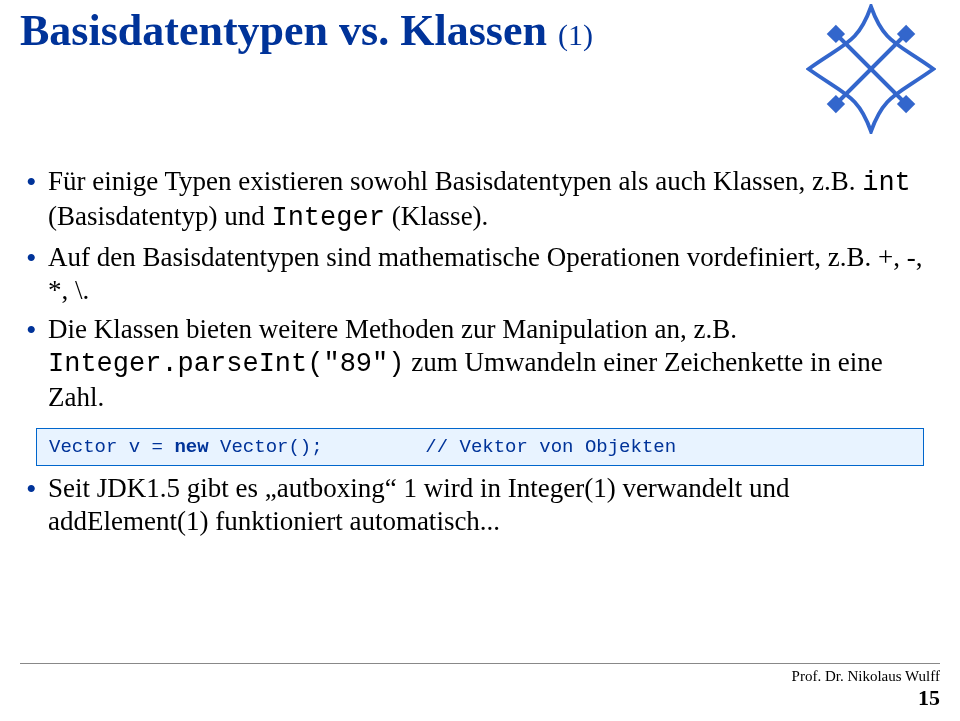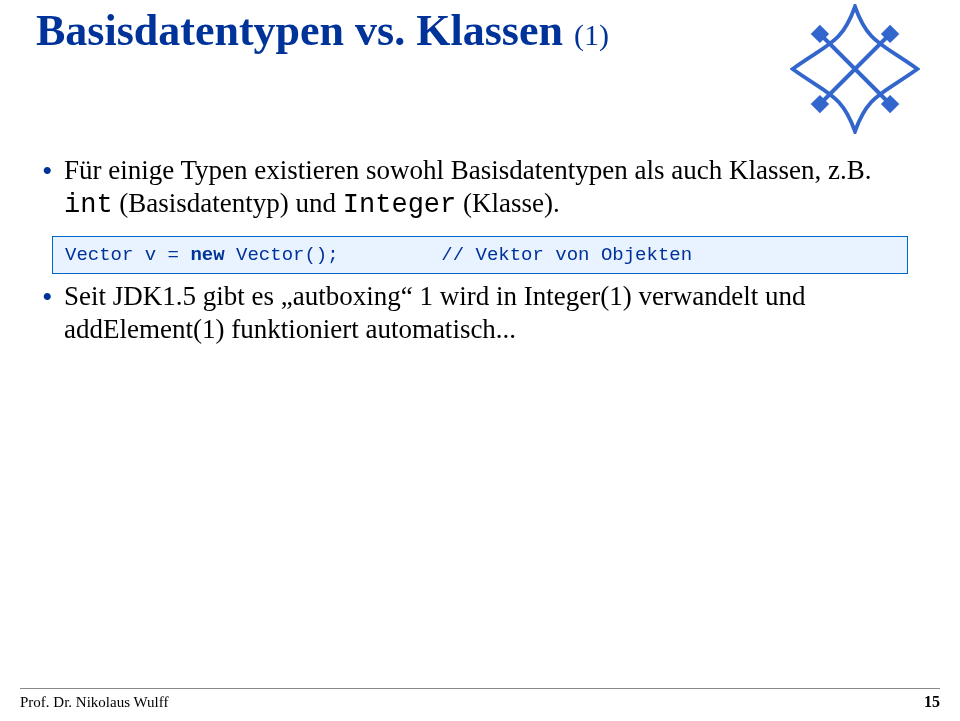--- a/index.html
+++ b/index.html
@@ -1,32 +1,32 @@
 <!DOCTYPE html>
 <html><head>
 <meta charset="utf-8">
 <style>
   * { box-sizing: border-box; margin: 0; padding: 0; }
   html, body { width: 960px; height: 721px; font-family: "Times New Roman", Times, serif; background: #fff; position: relative; overflow: hidden; }
-  .slide { width: 960px; height: 721px; position: relative; padding: 0 36px; }
+  .slide { width: 960px; height: 721px; position: relative; padding: 0 20px; }
   .title-row { display: flex; align-items: flex-start; justify-content: space-between; padding-top: 8px; }
   .title { color: #003399; font-size: 44px; font-weight: bold; line-height: 1.05; }
   .title .sub { font-size: 30px; font-weight: normal; }
   .logo { width: 130px; height: 130px; flex: 0 0 auto; margin-right: 4px; margin-top: -4px; }
-  .bullets { margin-top: 20px; padding-left: 28px; color: #000; font-size: 27px; line-height: 1.22; }
+  .bullets { margin-top: 31px; padding-left: 28px; color: #000; font-size: 27px; line-height: 1.22; }
   .bullets li { margin-bottom: 6px; list-style: none; position: relative; }
   .bullets li::before { content: "•"; color: #003399; position: absolute; left: -22px; font-size: 30px; line-height: 1; top: 2px; }
   .mono { font-family: "Courier New", Courier, monospace; font-size: 27px; }
   
   .code-box { margin: 14px 16px 6px 16px; border: 1.5px solid #0066cc; background: #e8f3ff; padding: 6px 12px 6px 12px; font-family: "Courier New", Courier, monospace; font-size: 19px; color: #003399; line-height: 1.28; }
   .code-box .kw { font-weight: bold; }
   .code-line { white-space: pre; }
   
-  .footer { position: absolute; bottom: 10px; left: 20px; right: 20px; display: flex; justify-content: space-between; align-items: flex-end; font-size: 15px; color: #000; border-top: 1px solid #888; padding-top: 4px; }
-  .footer .pg { font-size: 16px; font-weight: bold; }
+  .footer { position: absolute; bottom: 10px; left: 20px; right: 20px; display: flex; justify-content: space-between; align-items: flex-end; font-size: 15px; color: #000; border-top: 1px solid #888; padding-top: 4px; flex-direction: column; }
+  .footer .pg { font-size: 22px; font-weight: bold; }
 </style>
 </head>
 <body>
 
 <div class="slide">
 
   <div class="title-row">
     <h1 class="title">
       <span>Basisdatentypen vs. Klassen </span><span class="sub">(1)</span>
     </h1>
@@ -38,20 +38,24 @@
       <rect x="72" y="18" width="10" height="10" fill="#3366cc" transform="rotate(45 77 23)"></rect>
       <rect x="18" y="72" width="10" height="10" fill="#3366cc" transform="rotate(45 23 77)"></rect>
       <rect x="72" y="72" width="10" height="10" fill="#3366cc" transform="rotate(45 77 77)"></rect>
     </svg>
   </div>
 
   <ul class="bullets">
     <li>
       <span>Für einige Typen existieren sowohl Basisdatentypen als auch Klassen, z.B. </span><span class="mono">int</span><span> (Basisdatentyp) und </span><span class="mono">Integer</span><span> (Klasse).</span>
     </li>
+    <li>Auf den Basisdatentypen sind mathematische Operationen vordefiniert, z.B. +, -, *, \.</li>
+    <li>
+      <span>Die Klassen bieten weitere Methoden zur Manipulation an, z.B. </span><span class="mono">Integer.parseInt("89")</span><span> zum Umwandeln einer Zeichenkette in eine Zahl.</span>
+    </li>
   </ul>
 
   <div class="code-box">
     <div class="code-line"><span>Vector v = </span><span class="kw">new</span><span> Vector();         // Vektor von Objekten</span></div>
   </div>
 
   <ul class="bullets" style="margin-top:4px;">
     <li>Seit JDK1.5 gibt es „autboxing“ 1 wird in Integer(1) verwandelt und addElement(1) funktioniert automatisch...</li>
   </ul>
 

